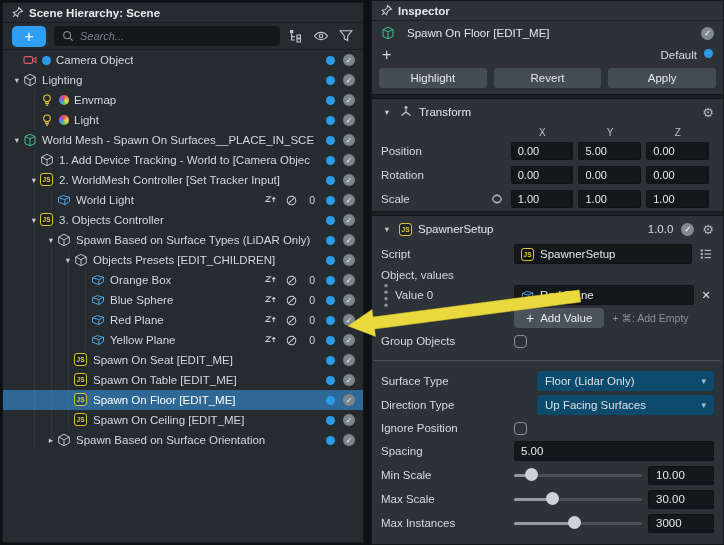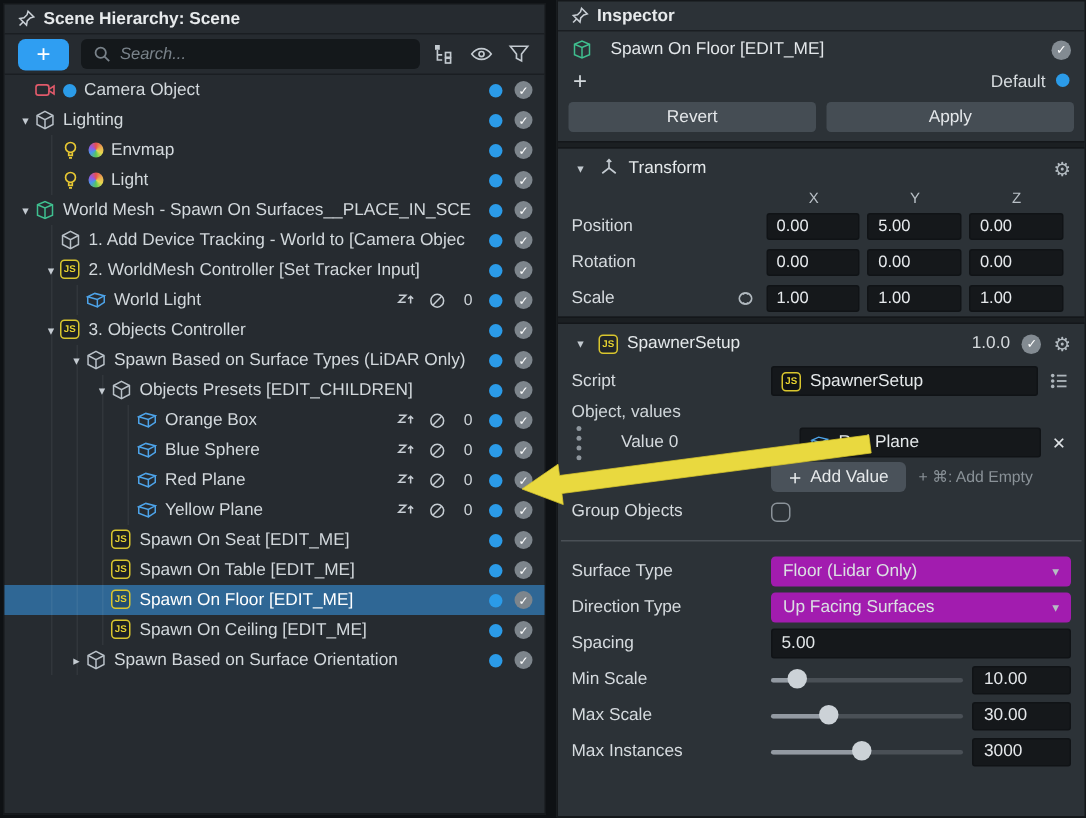--- a/index.html
+++ b/index.html
@@ -83,31 +83,31 @@
 
   .prow { display:flex; align-items:center; padding:0 9px; }
   .p-label { width:133px; color:#d5dade; flex:0 0 auto; }
   .field { flex:1; height:20px; background:#15181b; border:1px solid #101316; border-radius:2px;
     display:flex; align-items:center; gap:6px; padding:0 6px; color:#e4e8ea; }
   .field .fic { display:flex; } .field .fic svg { width:13px; height:13px; }
   .row-script { height:24px; } .row-objvals { height:18px; color:#cfd5d9; }
   .row-value { height:22px; } .row-addval { height:24px; }
   .row-chkbx { height:22px; } .row-dd { height:24px; } .row-spacing { height:24px; }
   .drag-dots { width:10px; display:flex; margin-right:4px; }
-  .value-lbl { width:119px; color:#d5dade;margin-left:19px; }
+  .value-lbl { width:119px; color:#d5dade; }
   .close-x { width:16px; text-align:center; color:#dfe3e6; font-size:11px; margin-left:4px; cursor:pointer; }
   .script-pick { width:17px; margin-left:5px; display:flex; justify-content:center; }
   .script-pick svg { width:14px; height:14px; }
   .addval-btn { height:20px; background:#4a525a; border:none; border-radius:4px; color:#e6e9eb;
     font-size:11.5px; padding:0 12px; display:flex; align-items:center; gap:6px; cursor:pointer; }
   .addval-hint { margin-left:8px; color:#8a9298; font-size:10.5px; }
   .cbx { width:13px; height:13px; border:1.5px solid #8a9299; border-radius:4px; background:transparent; cursor:pointer; }
   .hr { height:1px; background:#4a5056; margin:8px 2px; }
-  .dd { flex:1; height:20px; background:#a21caf; border-radius:3px; display:flex; align-items:center;
-    padding:0 8px; color:#dbe0e3; cursor:pointer; }
+  .dd { flex:1; height:20px; background:#0c4a6e; border-radius:3px; display:flex; align-items:center;
+    padding:0 8px; color:#dbe0e3; cursor:pointer;margin-left:23px; }
   .dd .ddchev { margin-left:auto; color:#b6bdc3; font-size:9px; }
   .srow { display:flex; align-items:center; padding:0 9px; height:24px; }
   .slider { flex:1; position:relative; height:20px; margin-right:6px; cursor:pointer; }
   .track { position:absolute; left:0; right:0; top:9px; height:3px; background:#4a5056; border-radius:2px; }
   .fill  { position:absolute; left:0; top:9px; height:3px; background:#939aa2; border-radius:2px; }
   .knob  { position:absolute; top:3px; width:13px; height:13px; border-radius:50%; background:#ccd2d7; }
   .sval { width:66px; height:19px; background:#15181b; border:1px solid #101316; border-radius:2px;
     display:flex; align-items:center; padding:0 7px; color:#e6e9ec; }
 
   .arrow-overlay { position:absolute; left:0; top:0; pointer-events:none; z-index:50; }
@@ -572,20 +572,21 @@
 
   <div class="plus-row">
     <span class="plus-glyph">+</span>
     <span class="default-wrap">
       <span>Default</span>
       <span class="bdot"></span>
     </span>
   </div>
 
   <div class="btn-row">
+    <button class="btn">Highlight</button>
     <button class="btn">Revert</button>
     <button class="btn">Apply</button>
   </div>
 
   <div class="sec-gap"></div>
 
   <div class="sec-header">
     <span class="chev">▾</span>
     <span class="tf-ic">
       <svg viewBox="0 0 14 14" fill="none" stroke="#c3cad0" stroke-width="1.1">
@@ -712,20 +713,24 @@
   </div>
 
   <div class="prow row-dd">
     <span class="p-label">Direction Type</span>
     <span class="dd">
       <span>Up Facing Surfaces</span>
       <span class="ddchev">▾</span>
     </span>
   </div>
 
+  <div class="prow row-chkbx">
+    <span class="p-label">Ignore Position</span>
+    <span class="cbx"></span>
+  </div>
 
   <div class="prow row-spacing">
     <span class="p-label">Spacing</span>
     <span class="field">5.00</span>
   </div>
 
   <div id="slider-rows">
       <div class="srow">
         <span class="p-label">Min Scale</span>
         <span class="slider">

